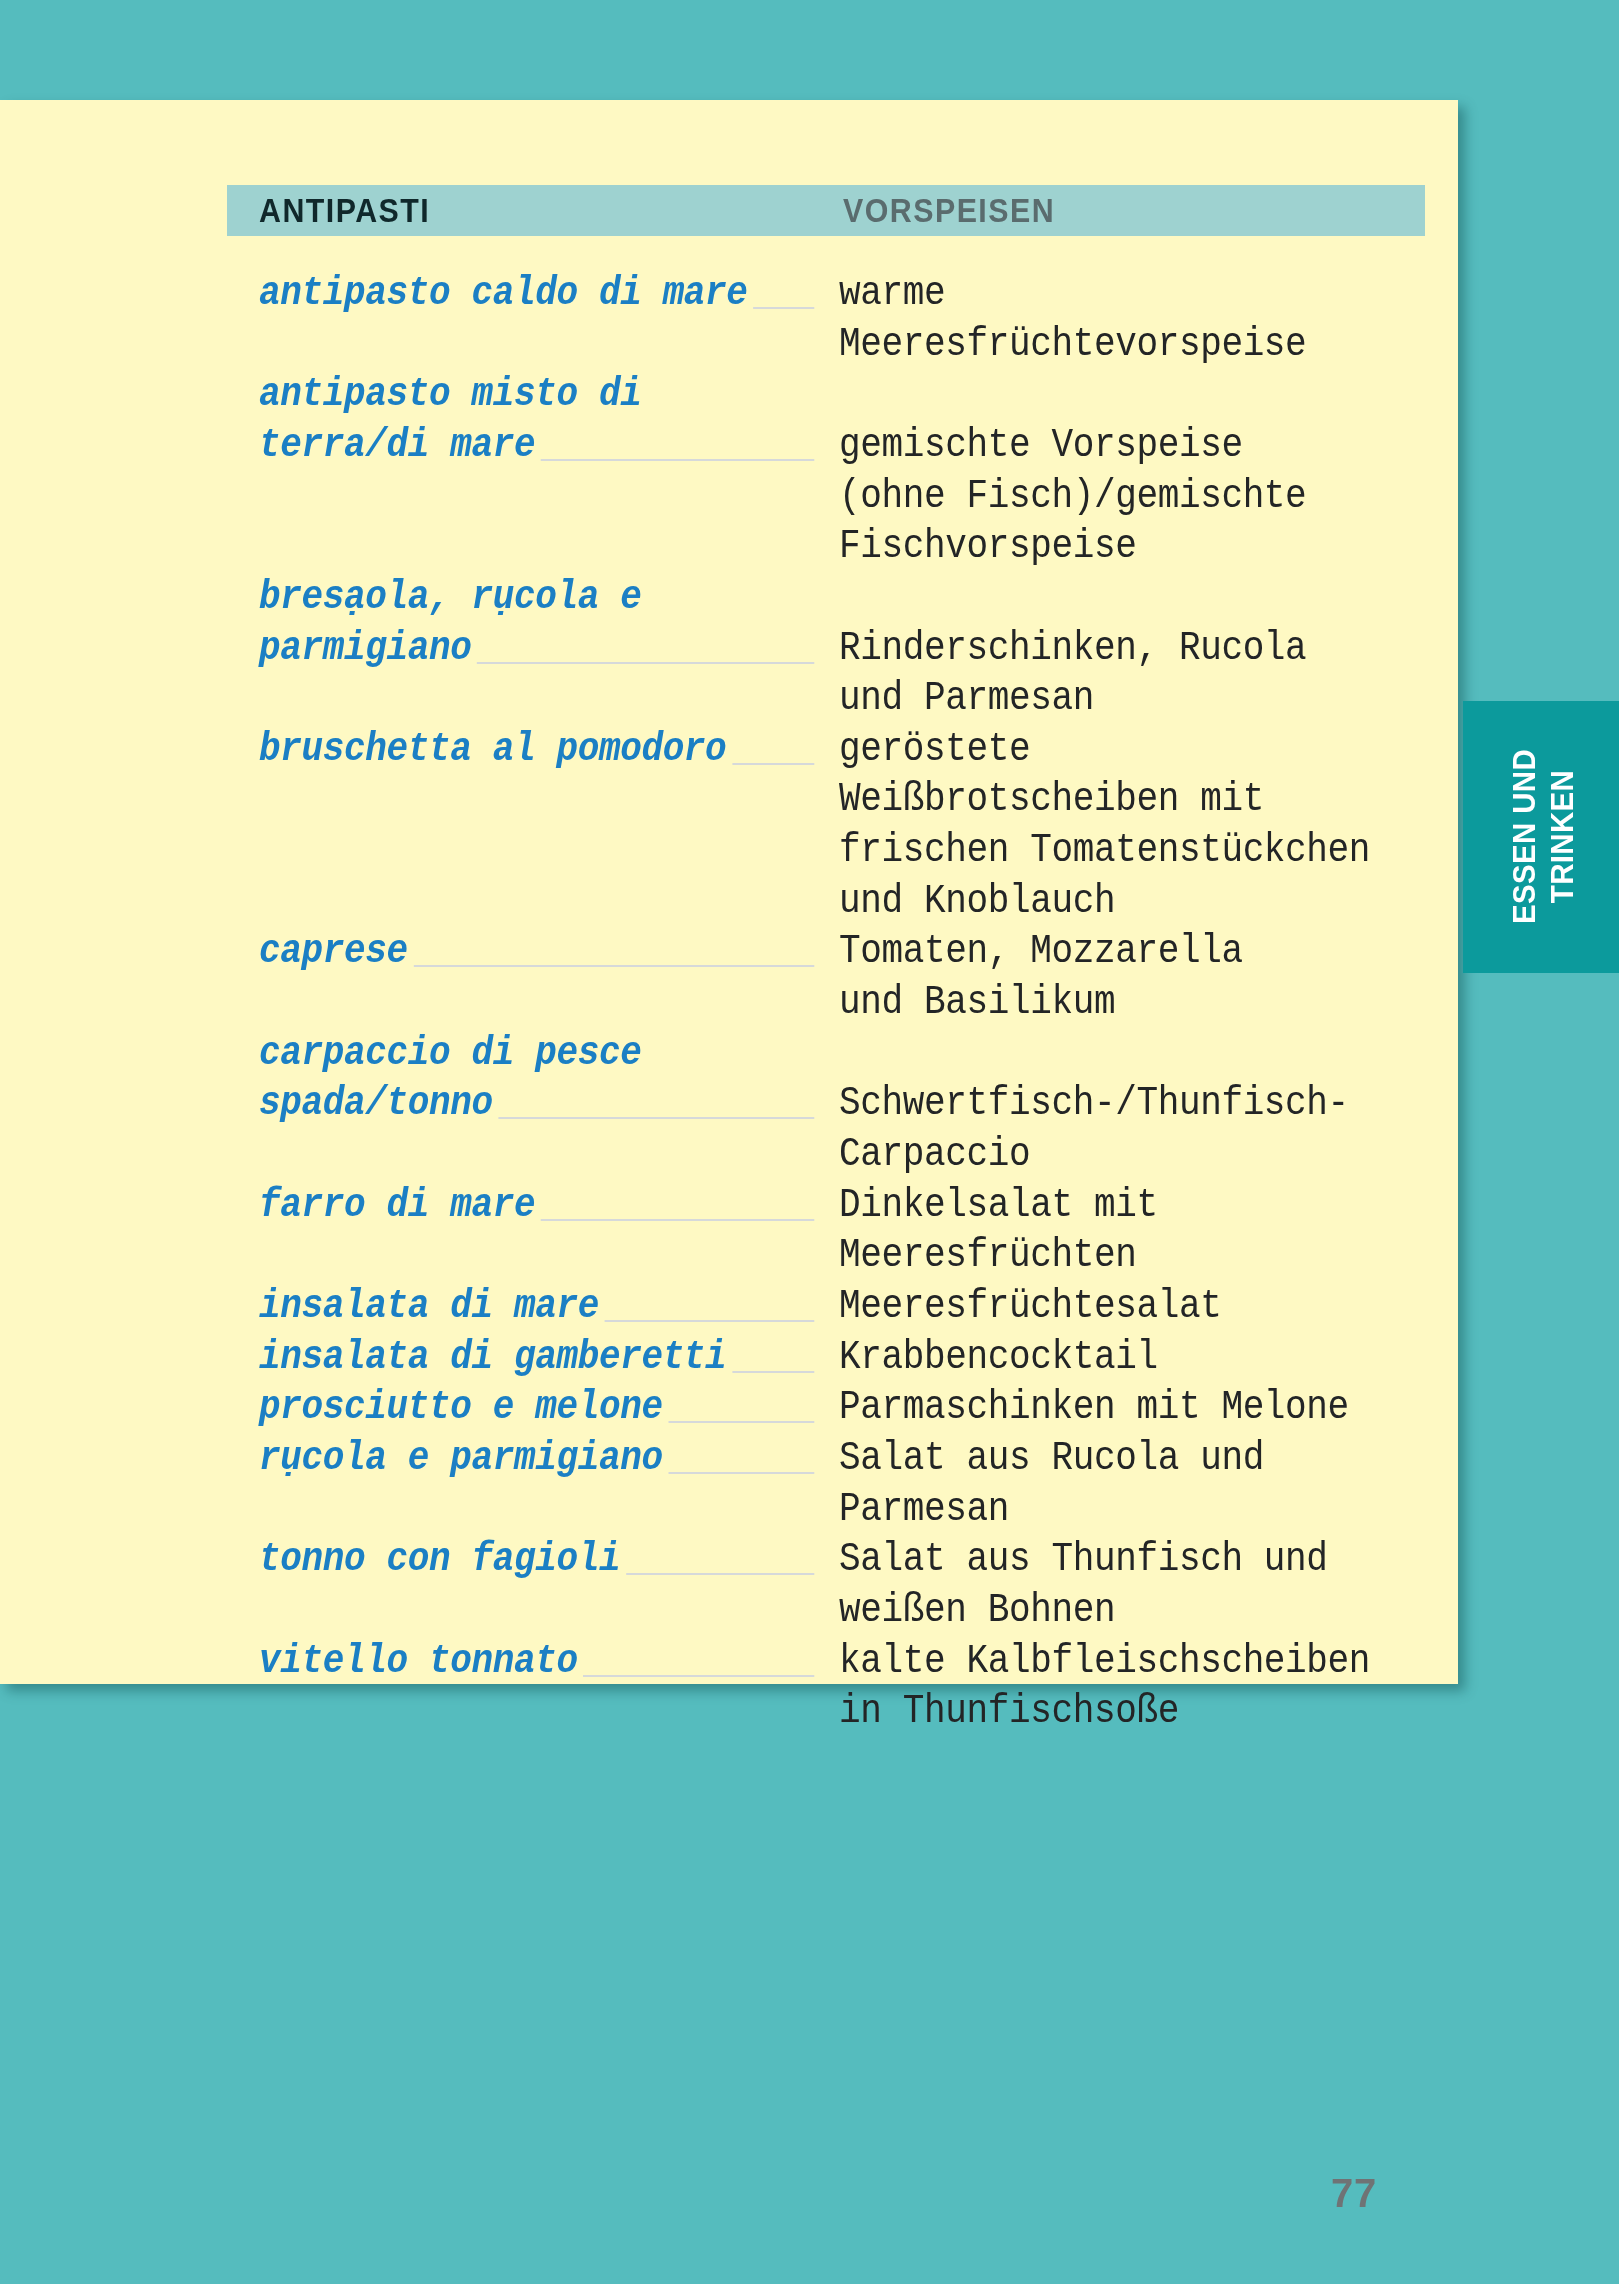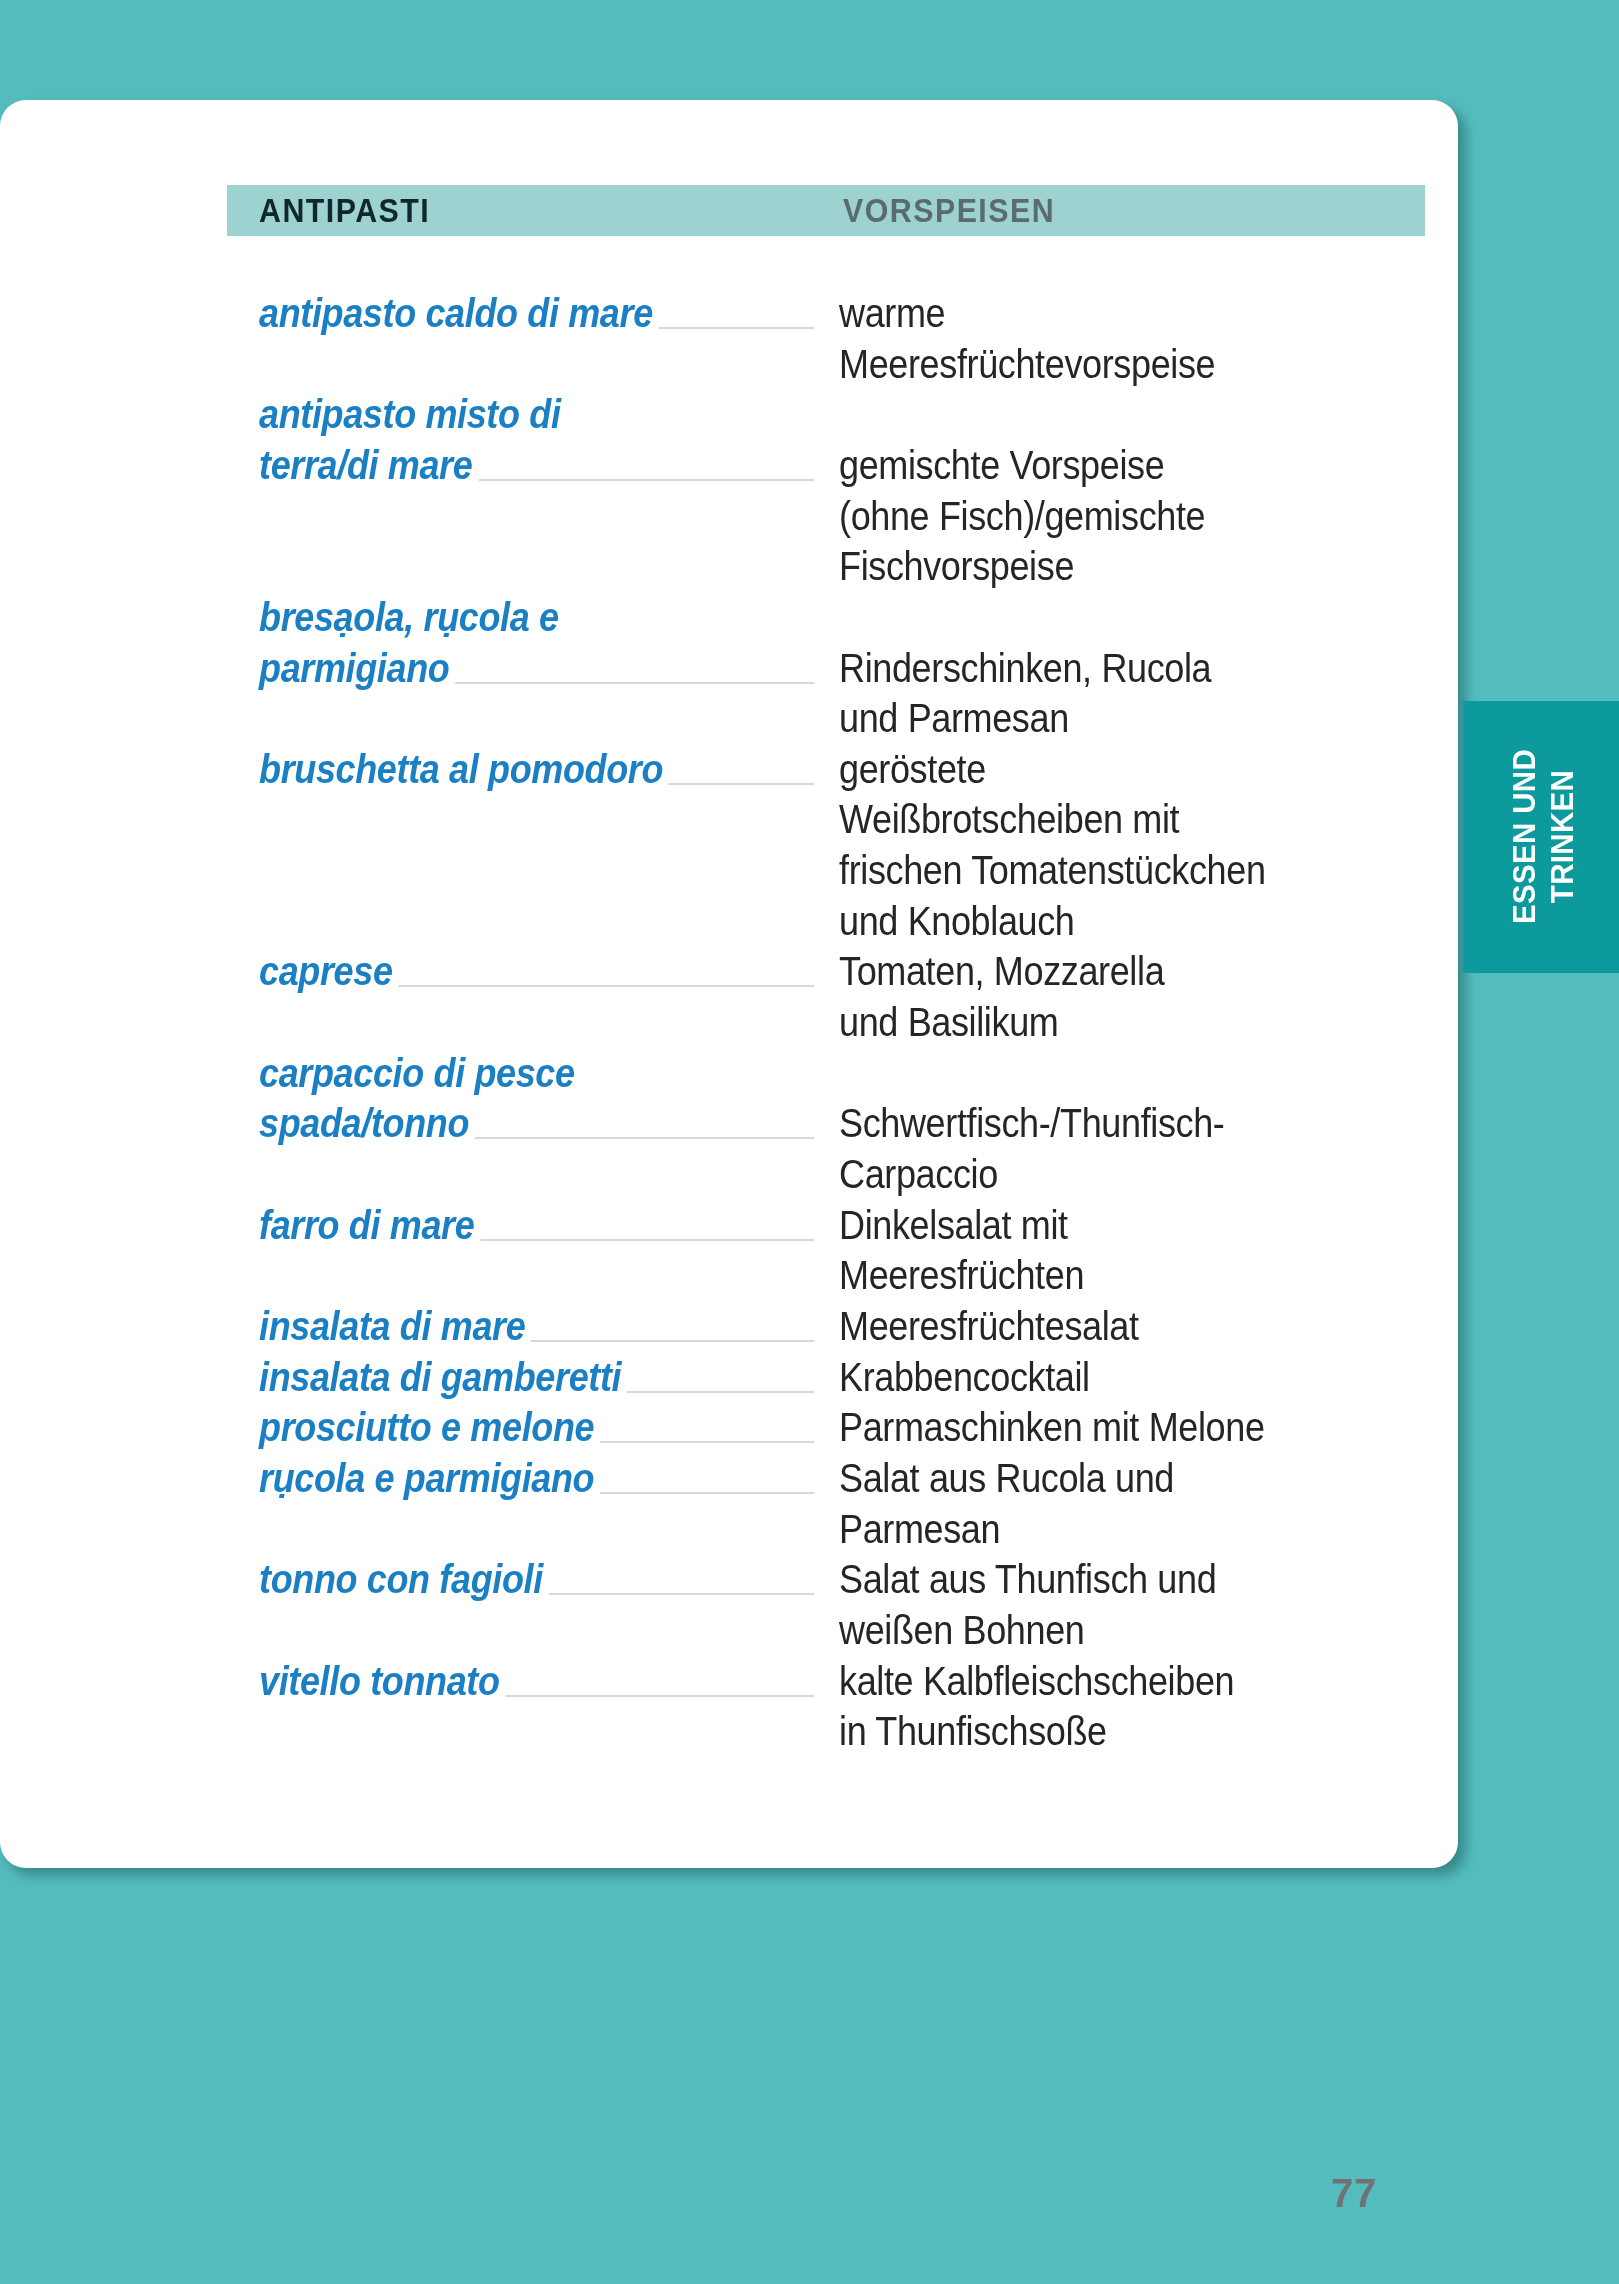--- a/index.html
+++ b/index.html
@@ -2,38 +2,37 @@
 <html style="font-size:13px"><head>
 <meta charset="utf-8">
 <style>
   html,body{margin:0;padding:0;}
   body{
     width:1620px;height:2284px;position:relative;overflow:hidden;
     background:#55bcbe;
     font-family:"Liberation Sans",sans-serif;
   }
   .page{
-    position:absolute;left:0;top:100px;width:1458px;height:1768px;
-    background:#ffffff;
+    position:absolute;left:0;top:100px;width:1458px;height:1584px;
+    background:#fef9c3;
     box-shadow:7.2px 7.2px 11.3px rgba(15,80,82,.45);
-    border-radius:26px;
   }
   .header-bar{
     position:absolute;left:227px;top:85px;width:1198px;height:51px;
     background:#9ed2d0;
   }
   .header-bar .h-label{
     position:absolute;top:0;height:51px;line-height:51px;
     font-weight:700;font-size:33px;letter-spacing:1.6px;white-space:nowrap;
     transform:scaleX(.92);transform-origin:0 50%;
   }
   .h-it{left:32px;color:#10282b;}
   .h-de{left:616px;color:#5a6c6e;}
   .content{
-    position:absolute;left:259px;top:188px;width:1199px;height:1528px;
+    position:absolute;left:259px;top:168px;width:1199px;height:1528px;font-family:Liberation Mono, monospace;
   }
   .line{position:absolute;height:51px;}
   .it-line{
     left:0;width:617px;display:flex;
     transform:scaleX(.9);transform-origin:0 50%;
   }
   .it-line .term{
     white-space:nowrap;line-height:51px;font-size:40px;font-weight:700;
     font-style:italic;color:#1b7fc4;letter-spacing:-0.4px;
   }

